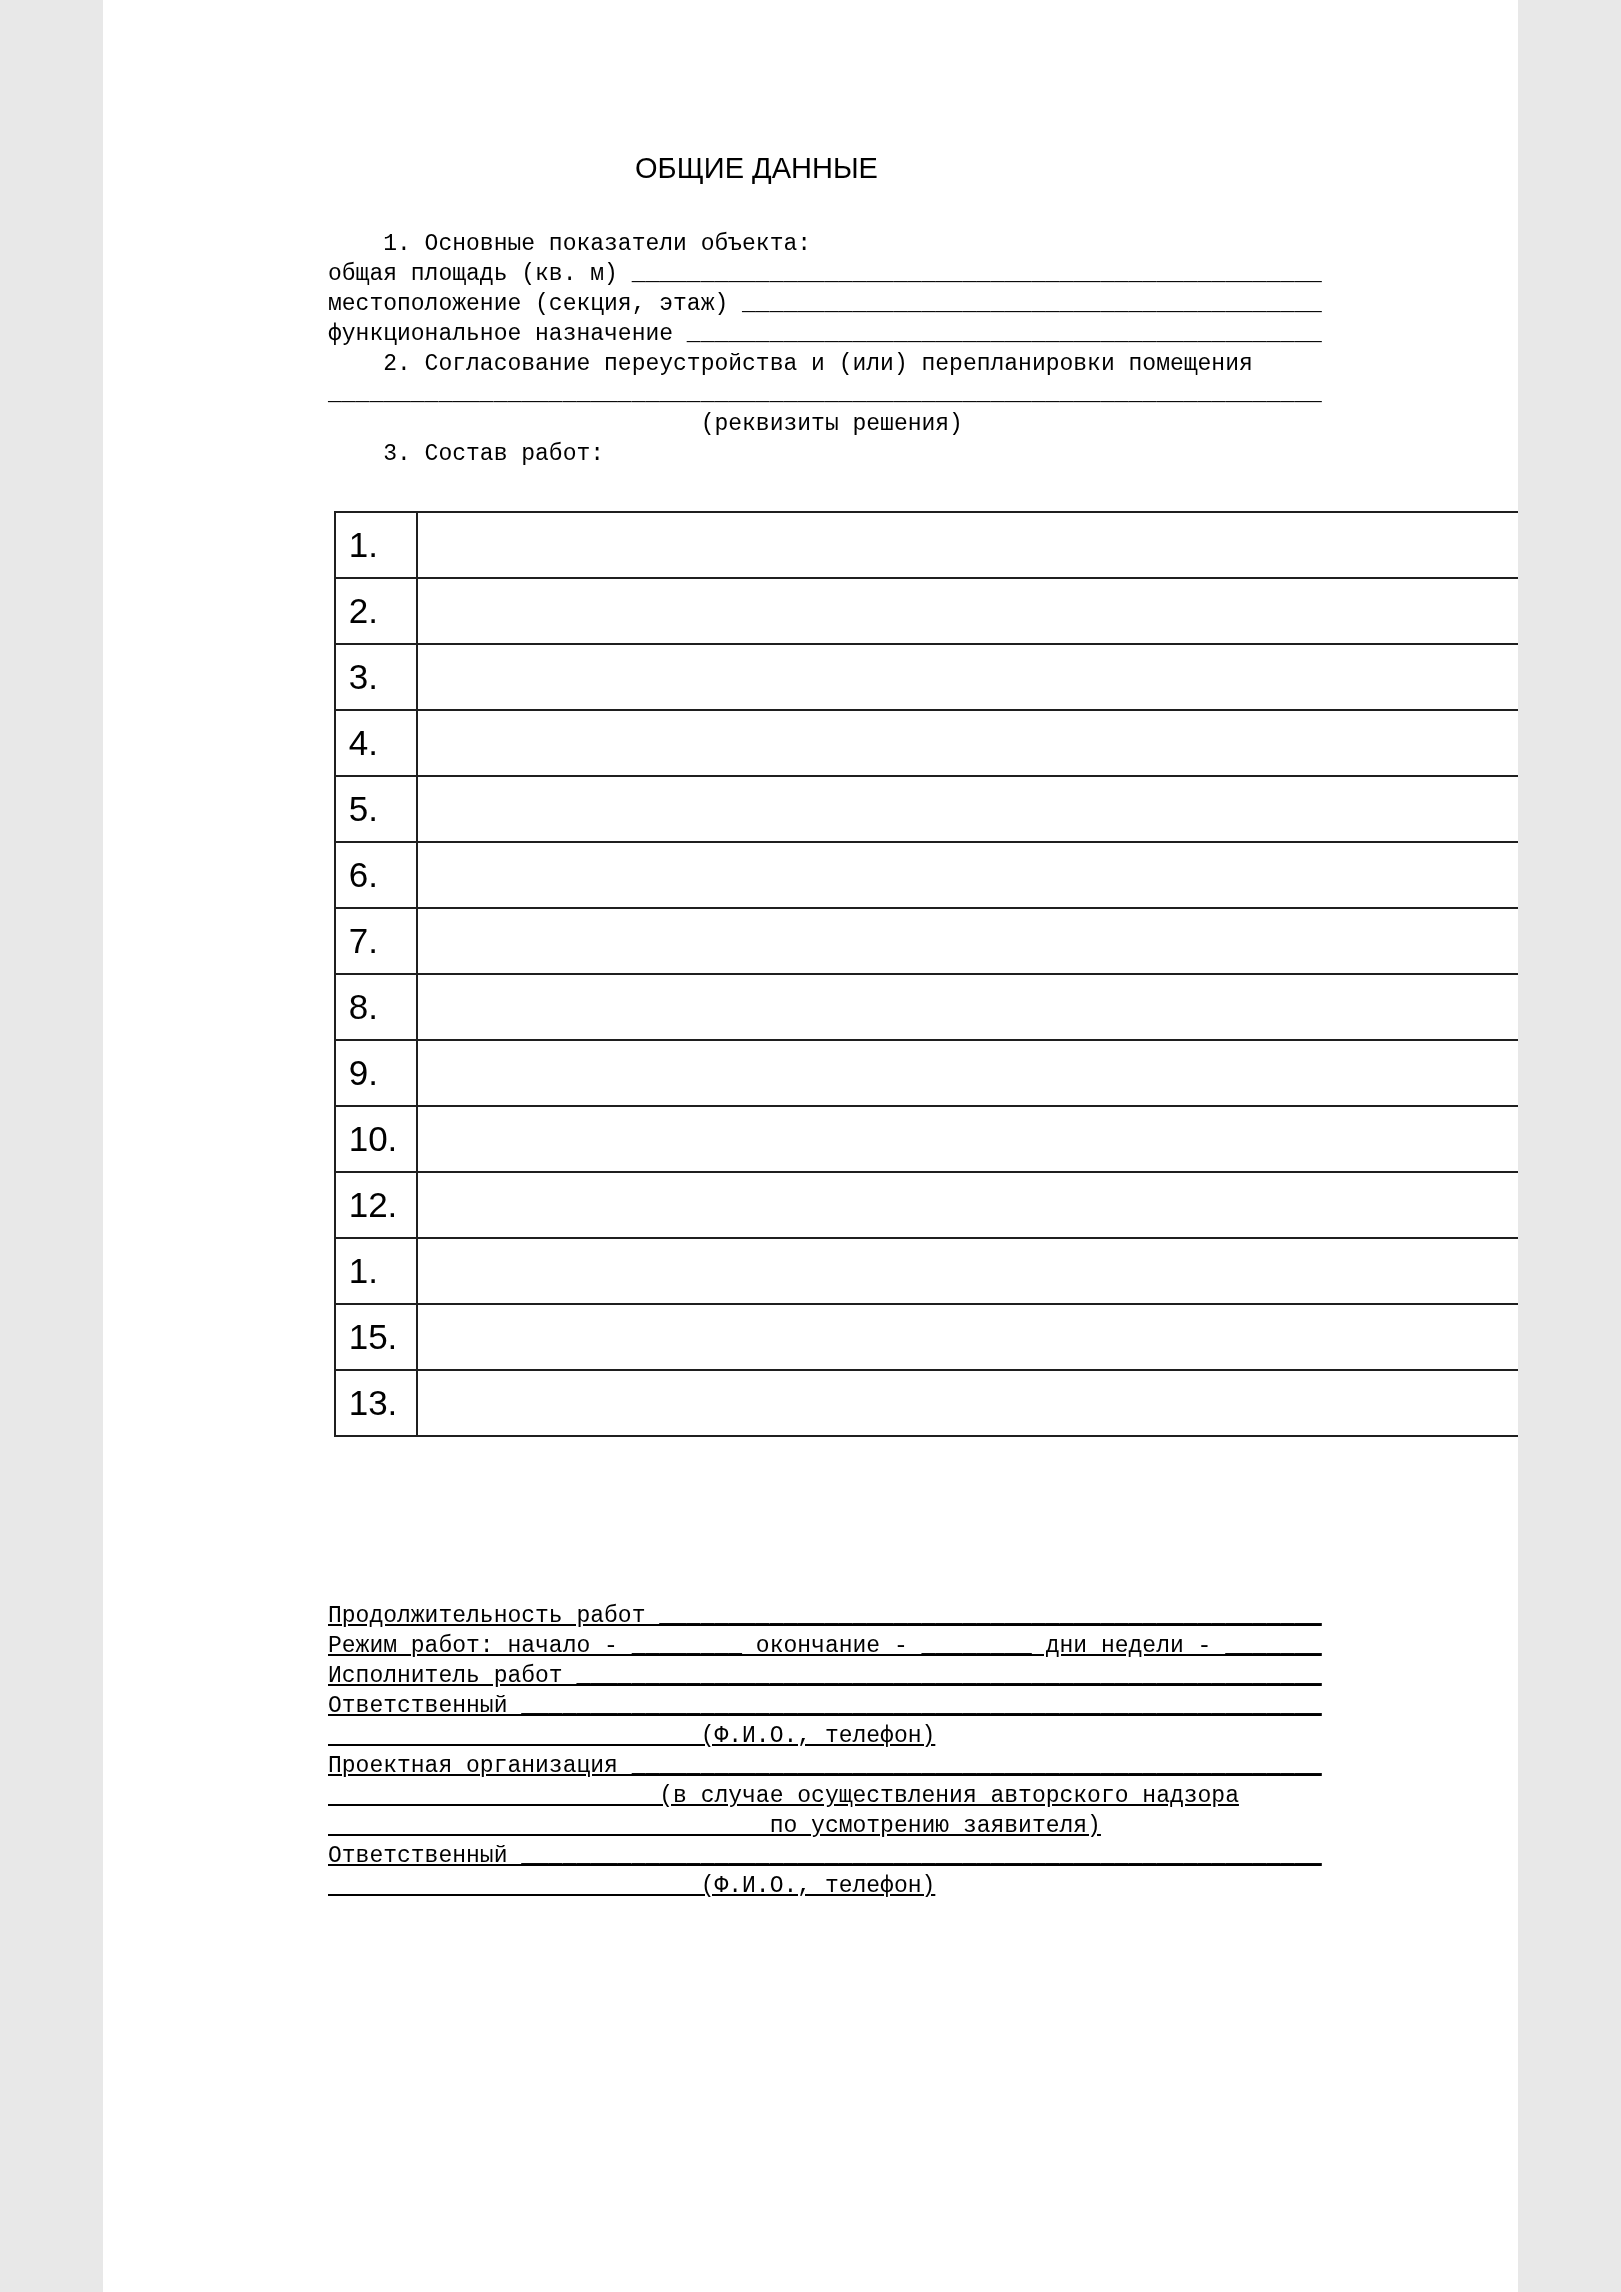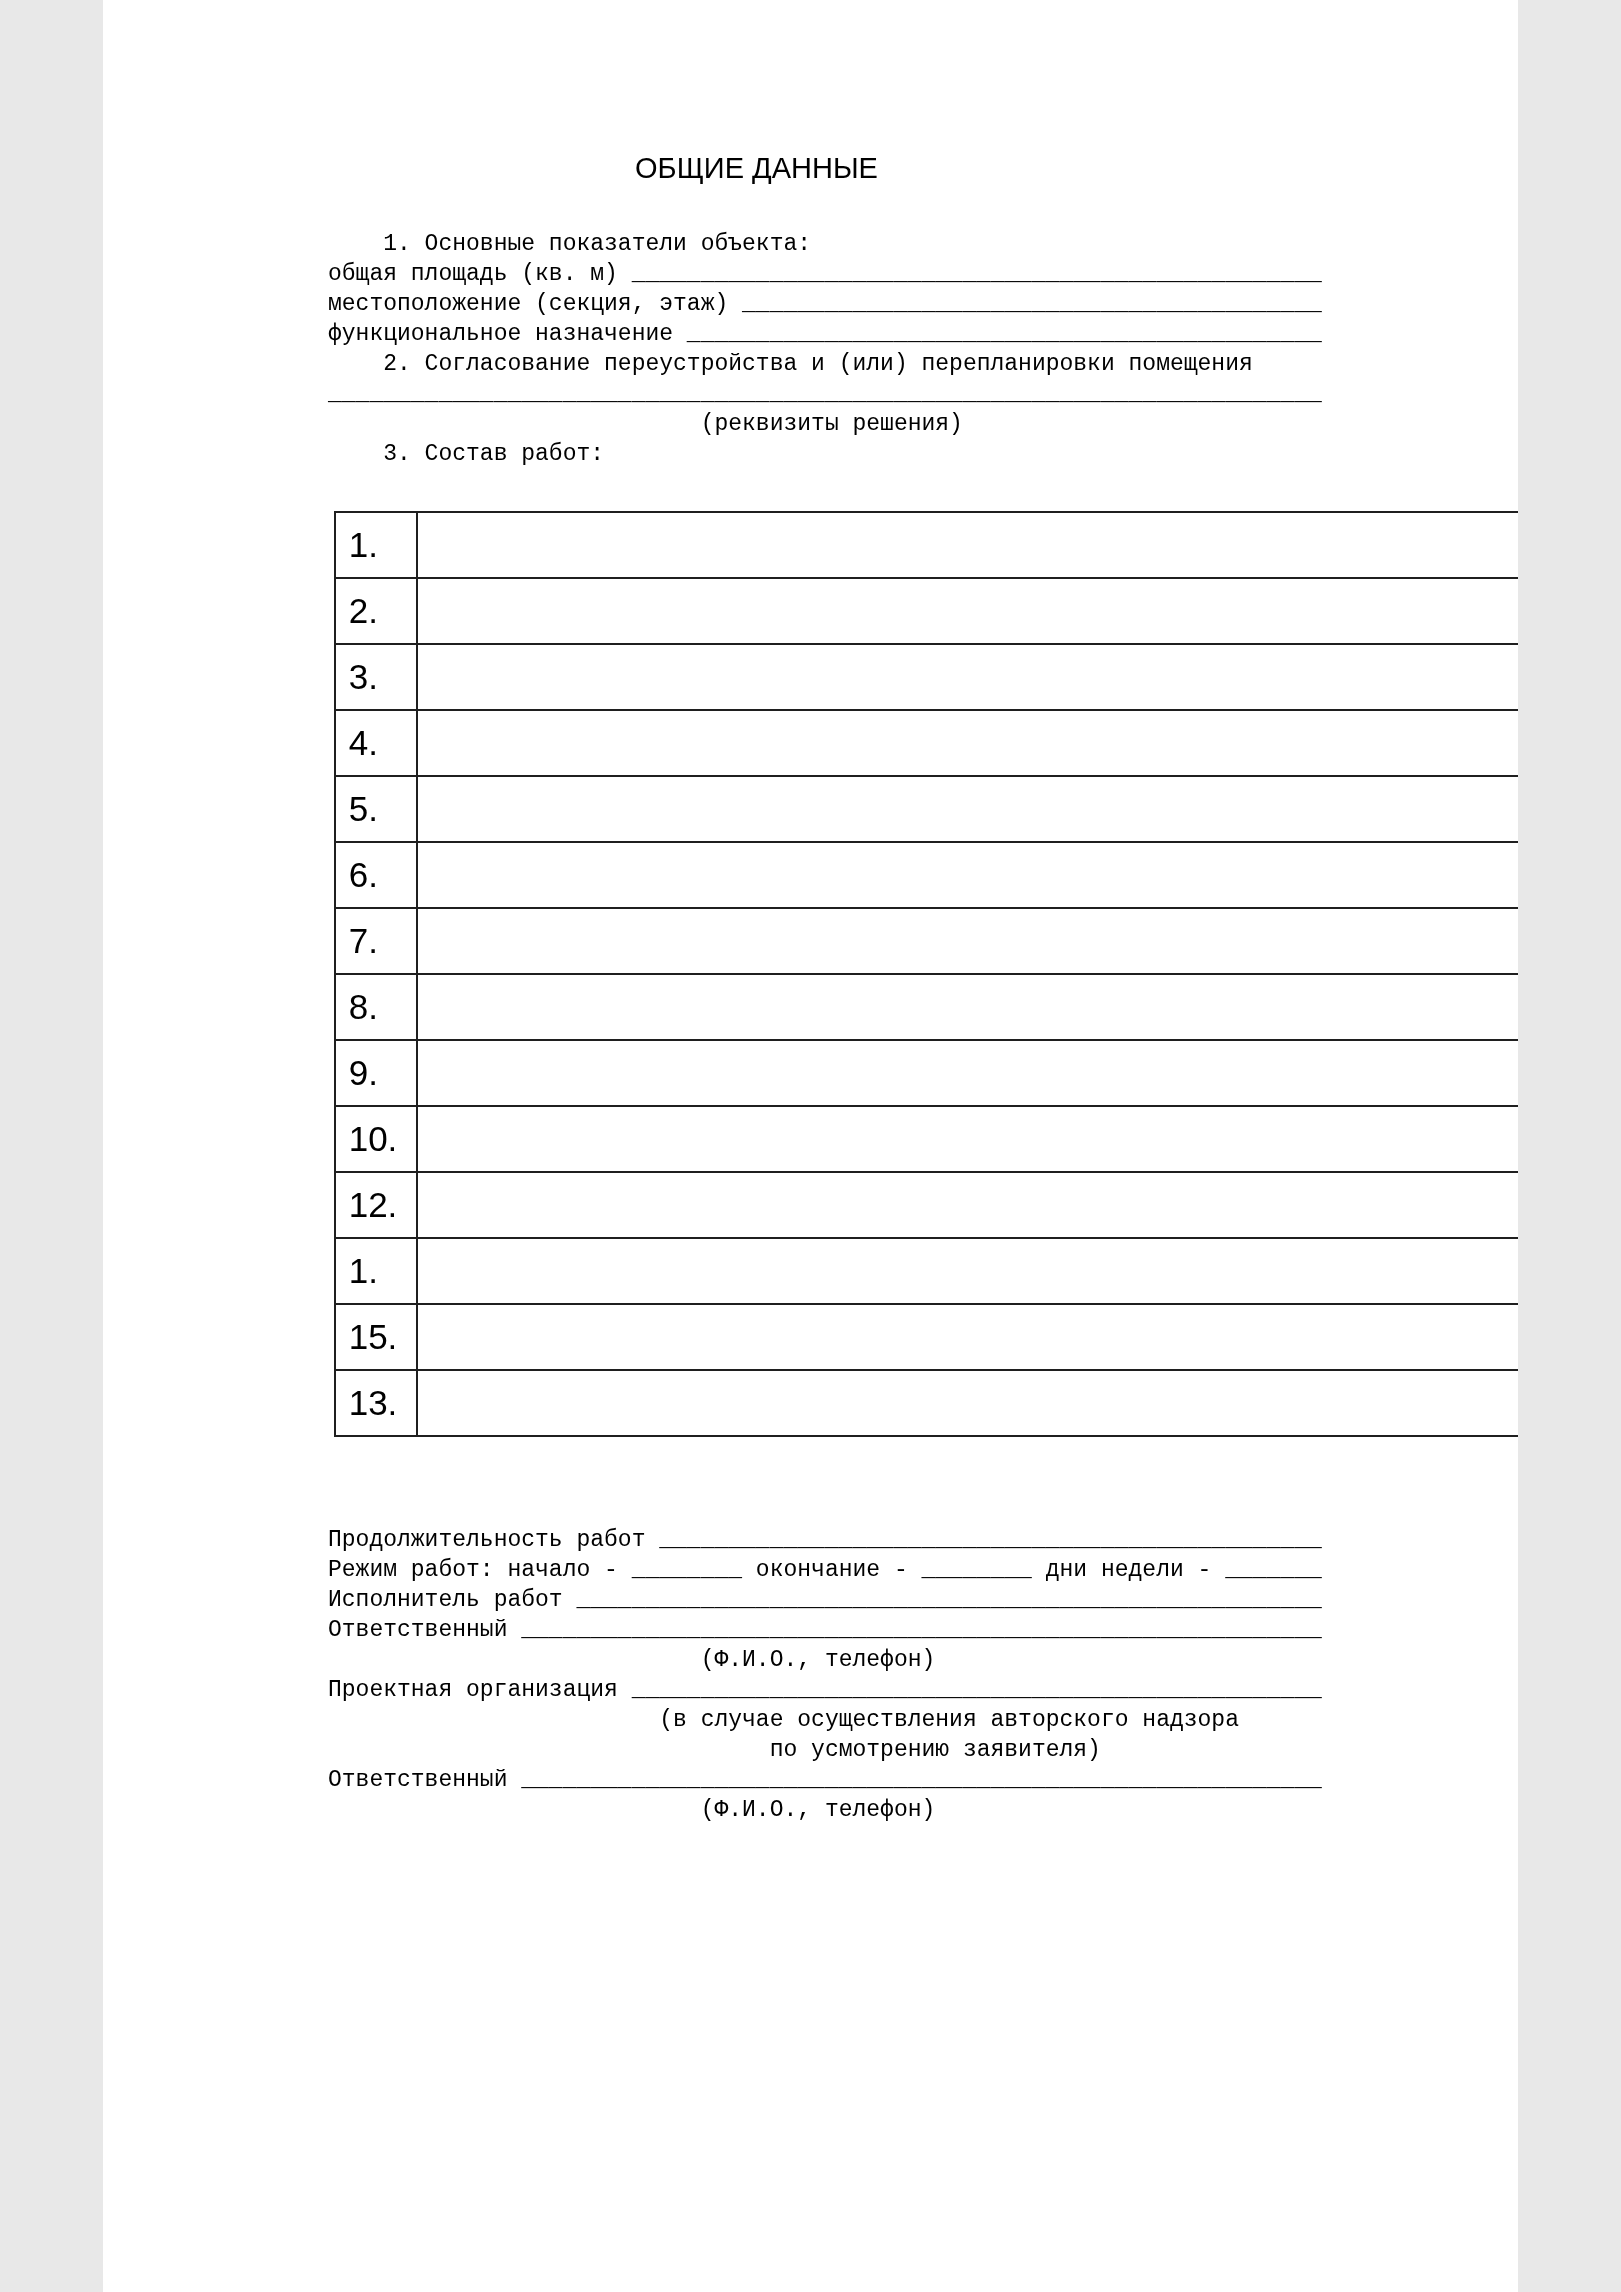--- a/index.html
+++ b/index.html
@@ -28,21 +28,21 @@
   .mono-block {
     position: absolute;
     left: 225px;
     font-family: "Liberation Mono", "DejaVu Sans Mono", monospace;
     font-size: 23px;
     line-height: 30px;
     color: #000;
     white-space: pre;
   }
   .body-block { top: 229px; }
-  .bottom-block { top: 1525px; }
+  .bottom-block { top: 1601px; text-decoration: underline; }
   .mono-line { height: 30px; }
   .works-table {
     position: absolute;
     top: 511px;
     left: 231px;
     width: 1232px;
     border-collapse: collapse;
     table-layout: fixed;
   }
   .works-table td {

